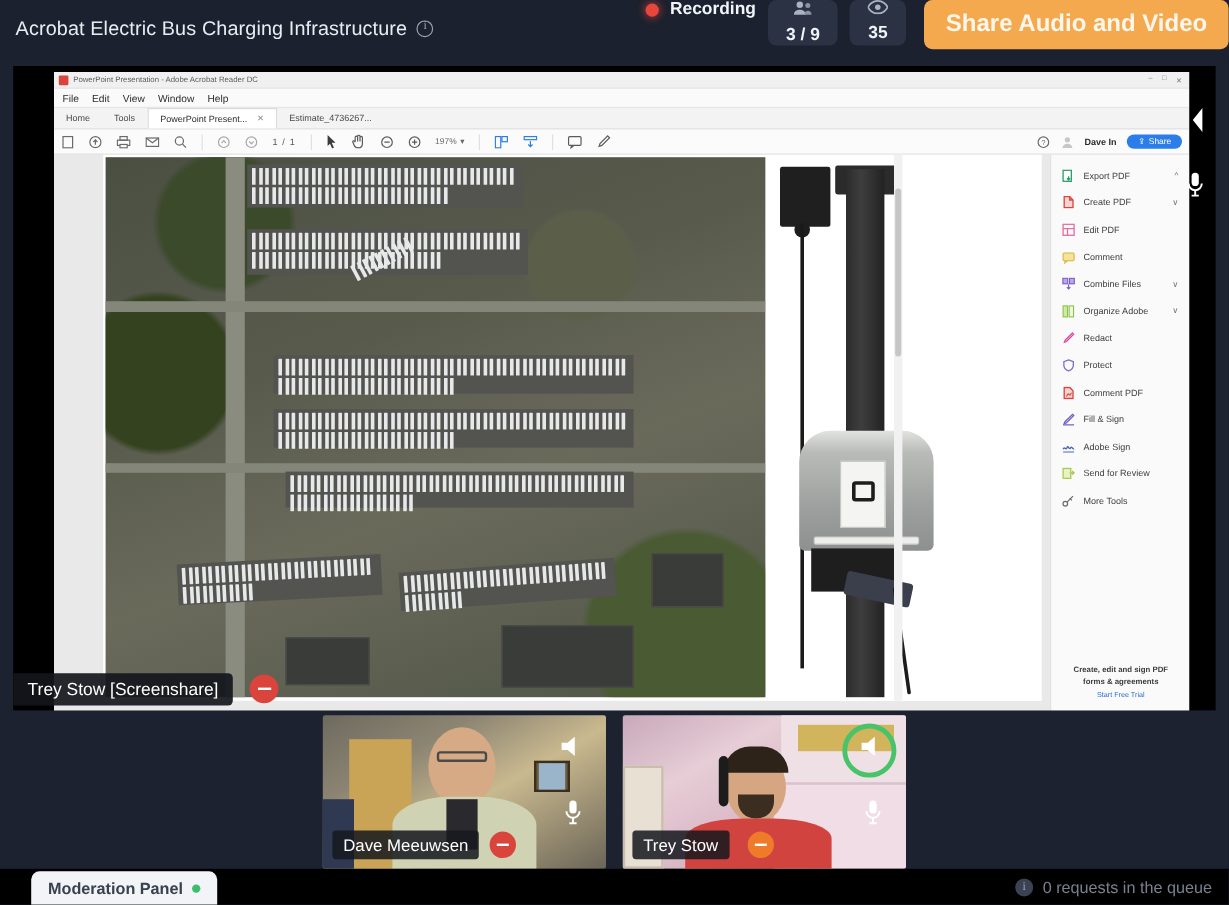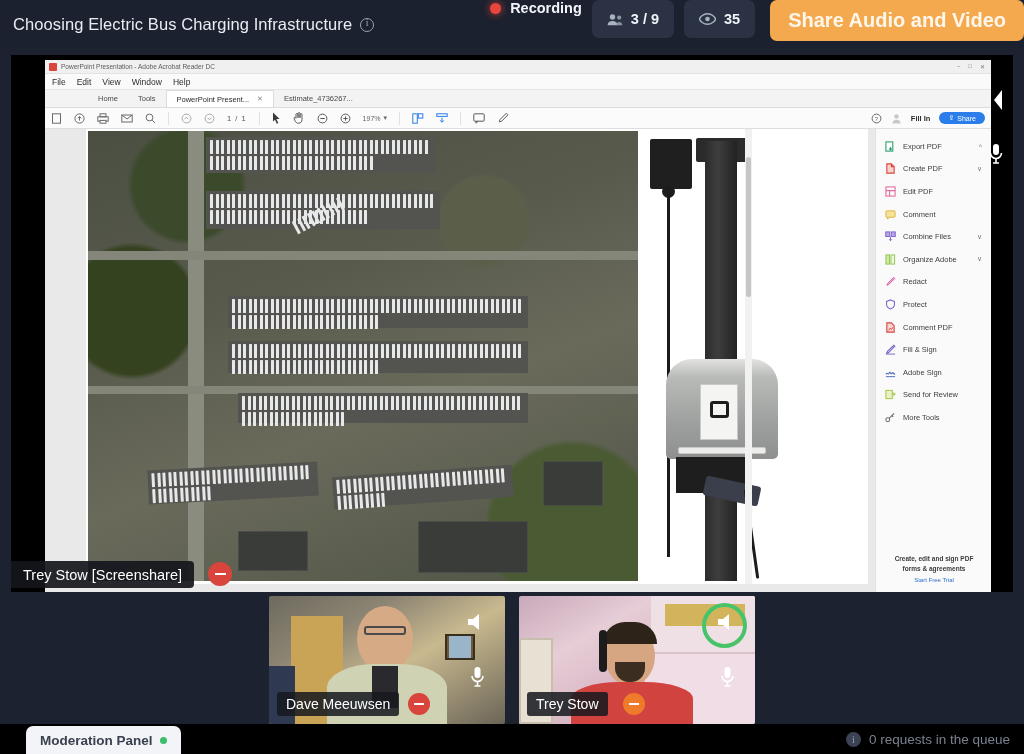--- a/index.html
+++ b/index.html
@@ -37,21 +37,21 @@
   .rec { display: flex; align-items: center; gap: 9px; }
   .rec-dot {
     width: 11px; height: 11px; border-radius: 50%; background: #e8453c;
     box-shadow: 0 0 6px 2px rgba(232,69,60,.45);
   }
   .rec-label { color: #f1f4f9; font-size: 14.5px; font-weight: bold; }
   .pill {
     display: flex; align-items: center; gap: 8px;
     background: #2a3244; border-radius: 7px;
     height: 38px; padding: 0 15px;
-    color: #f1f4f9; font-size: 14.5px; font-weight: bold;
+    color: #f1f4f9; font-size: 14.5px; font-weight: bold; flex-direction: column;
   }
   .pill svg { display: block; }
   .share-btn {
     background: #f5a94e; color: #fff7ec; font-size: 20px; font-weight: bold;
     height: 41px; border-radius: 7px; border: none;
     padding: 0 18px; display: flex; align-items: center;
     margin-left: 5px;
     font-family: "Liberation Sans", sans-serif;
   }
 
@@ -80,21 +80,20 @@
   .win-ctrls { margin-left: auto; display: flex; gap: 8px; padding-right: 6px;
     font-size: 6px; color: #777; }
   .pdf-menubar {
     height: 16px; background: #fafafa; display: flex; align-items: center;
     gap: 11px; padding-left: 7px; border-bottom: 1px solid #e6e6e6;
   }
   .pdf-menubar span { font-size: 8.5px; color: #2d2d2d; }
   .pdf-tabs {
     height: 18px; background: #f3f3f3; display: flex; align-items: flex-end;
     border-bottom: 1px solid #dcdcdc;
-    padding-left: 43px;
   }
   .ptab {
     font-size: 7.5px; color: #4a4a4a; padding: 0 10px; height: 17px;
     display: flex; align-items: center; white-space: nowrap;
   }
   .ptab.active {
     background: #ffffff; border: 1px solid #dcdcdc; border-bottom: none;
     color: #2b2b2b; gap: 8px;
   }
   .ptab .x { font-size: 7px; color: #888; }
@@ -273,21 +272,21 @@
     justify-content: center; font-family: "Liberation Serif", serif;
   }
 </style>
 </head>
 <body>
 
 <div class="app">
 
   <div class="topbar">
     <div class="meeting-title">
-      <span>Choosing Electric Bus Charging Infrastructure</span><span class="info-circle"></span>
+      <span>Acrobat Electric Bus Charging Infrastructure</span><span class="info-circle"></span>
     </div>
 
     <div class="topbar-right">
 
       <div class="rec">
         <span class="rec-dot"></span>
         <span class="rec-label">Recording</span>
       </div>
 
       <div class="pill">
@@ -462,21 +461,21 @@
                 <circle cx="5.5" cy="5.5" r="4.4" fill="none" stroke="#6a6a6a" stroke-width="1"></circle>
                 <text x="5.5" y="8" font-size="6" text-anchor="middle" fill="#6a6a6a">?</text>
               </svg>
           </span>
           <span class="tb-ico">
             <svg width="11" height="11" viewBox="0 0 11 11">
                 <circle cx="5.5" cy="3.5" r="2.2" fill="#c7c7c7"></circle>
                 <path d="M1.4 10.4c0-2.4 1.8-3.7 4.1-3.7s4.1 1.3 4.1 3.7z" fill="#c7c7c7"></path>
               </svg>
           </span>
-          <span class="signin">Fill In</span>
+          <span class="signin">Dave In</span>
           <span class="share-blue">
             <span>⇪</span>
             <span>Share</span>
           </span>
         </span>
       </div>
 
       <div class="pdf-body">
 
         <div class="pdf-page">

